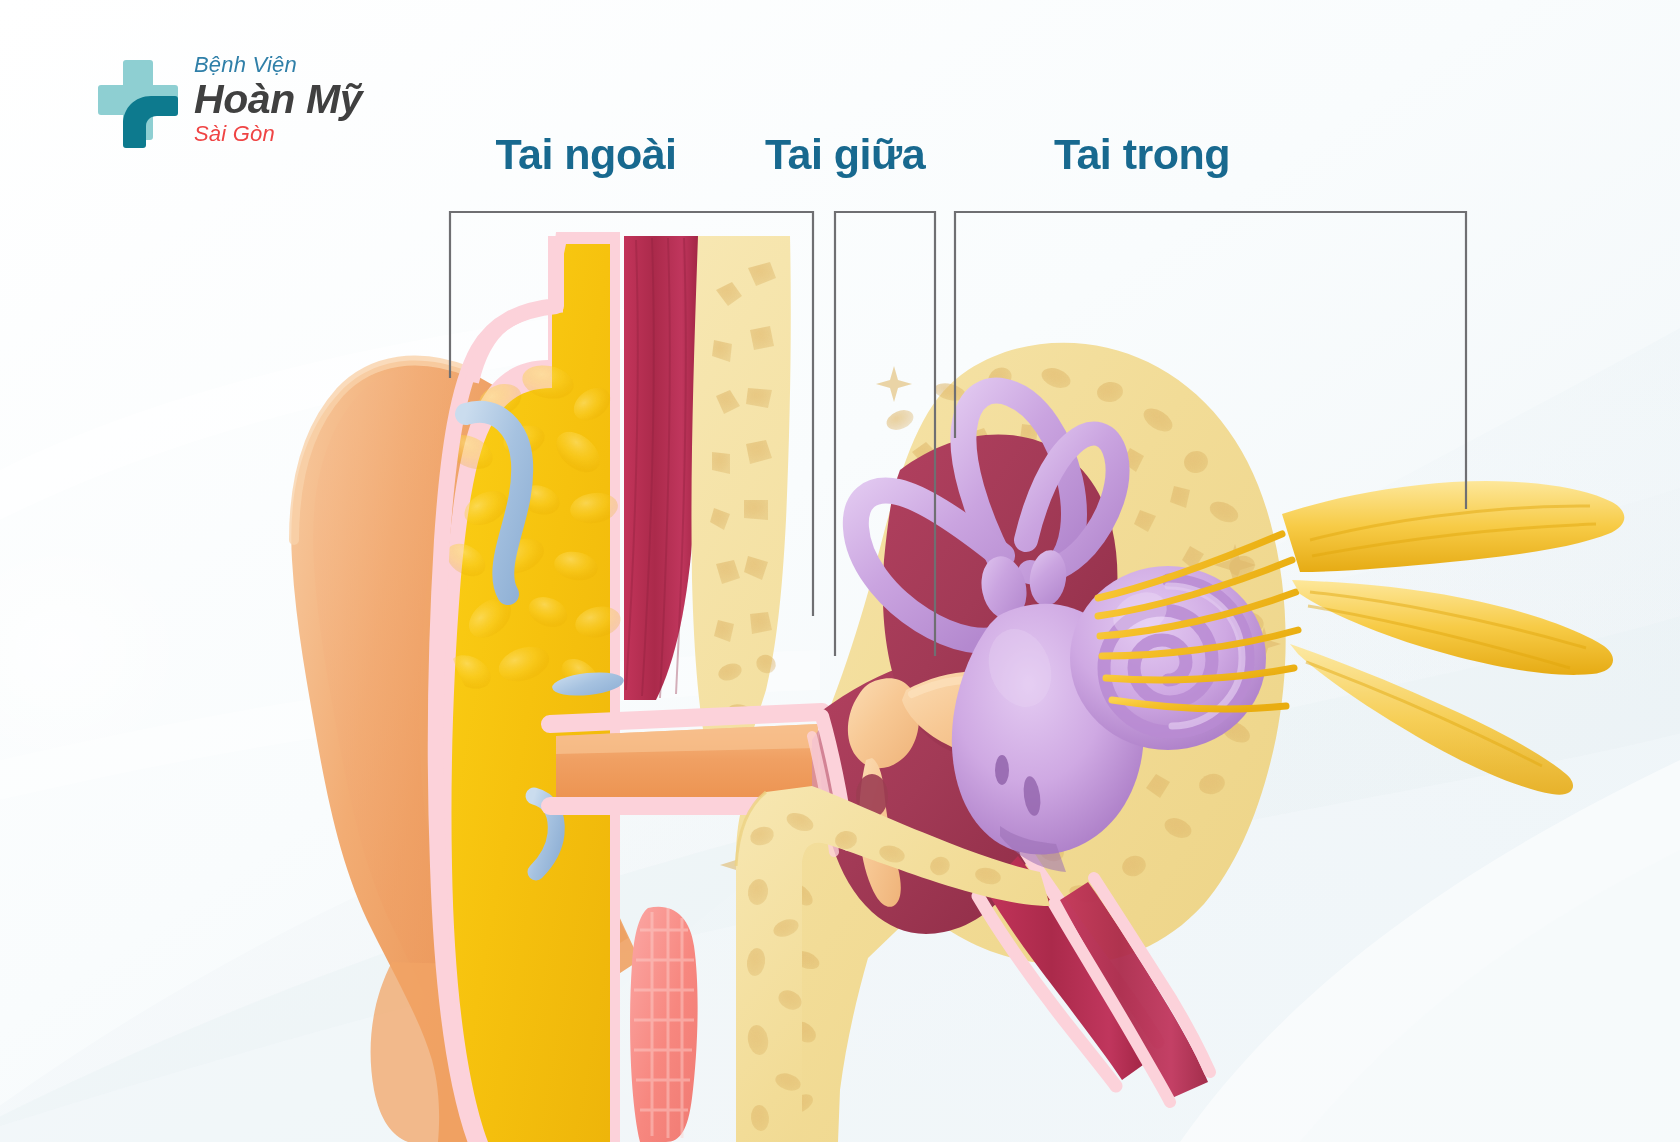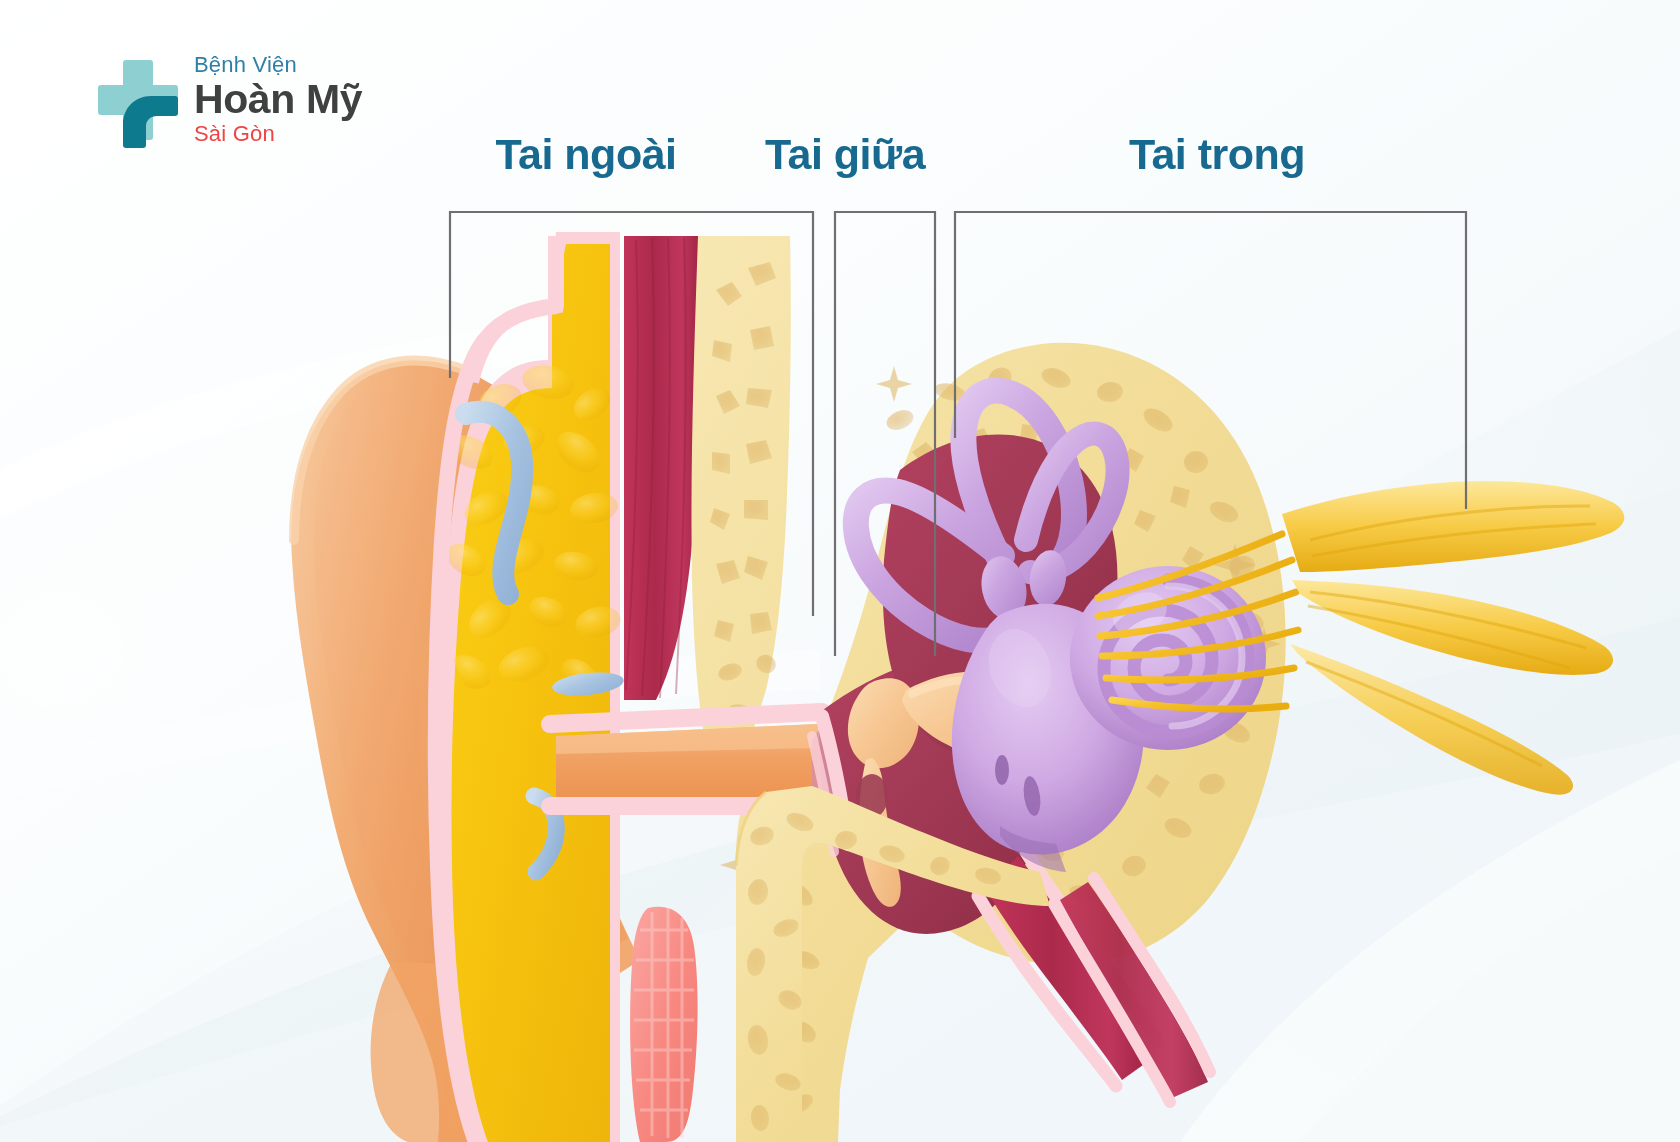--- a/index.html
+++ b/index.html
@@ -9,38 +9,38 @@
     background:#ffffff;
   }
   #stage{position:relative;width:1680px;height:1142px;overflow:hidden;background:#fdfefe;}
 
   
   #bg{position:absolute;inset:0;}
 
   
   #logo{position:absolute;left:96px;top:52px;width:300px;height:108px;}
   #logo-mark{position:absolute;left:0;top:6px;width:84px;height:90px;}
-  #logo-text{position:absolute;left:98px;top:0;width:210px;height:104px;}
+  #logo-text{position:absolute;left:98px;top:0;width:210px;height:104px;font-style:italic;}
   .lg-line1{font-size:22px;color:#2f7fa8;letter-spacing:.2px;line-height:26px;}
   .lg-line2{font-size:41px;font-weight:bold;color:#404040;letter-spacing:-.4px;line-height:45px;margin-top:-1px;}
   .lg-line3{font-size:22px;color:#ef4444;letter-spacing:.2px;line-height:26px;margin-top:-1px;}
 
   
   .seclabel{
     position:absolute;
     color:#18698f;
     font-size:43px;
     font-weight:bold;
     letter-spacing:-.5px;
     white-space:nowrap;
     text-align:center;
   }
   #lbl-outer{left:406px;top:130px;width:360px;}
   #lbl-middle{left:700px;top:130px;width:290px;}
-  #lbl-inner{left:992px;top:130px;width:450px;}
+  #lbl-inner{left:917px;top:130px;width:450px;}
 
   
   #art{position:absolute;left:0;top:0;width:1680px;height:1142px;}
 </style>
 </head>
 <body>
 
 <div id="stage">
 
   <svg id="bg" viewBox="0 0 1680 1142" preserveAspectRatio="none">

